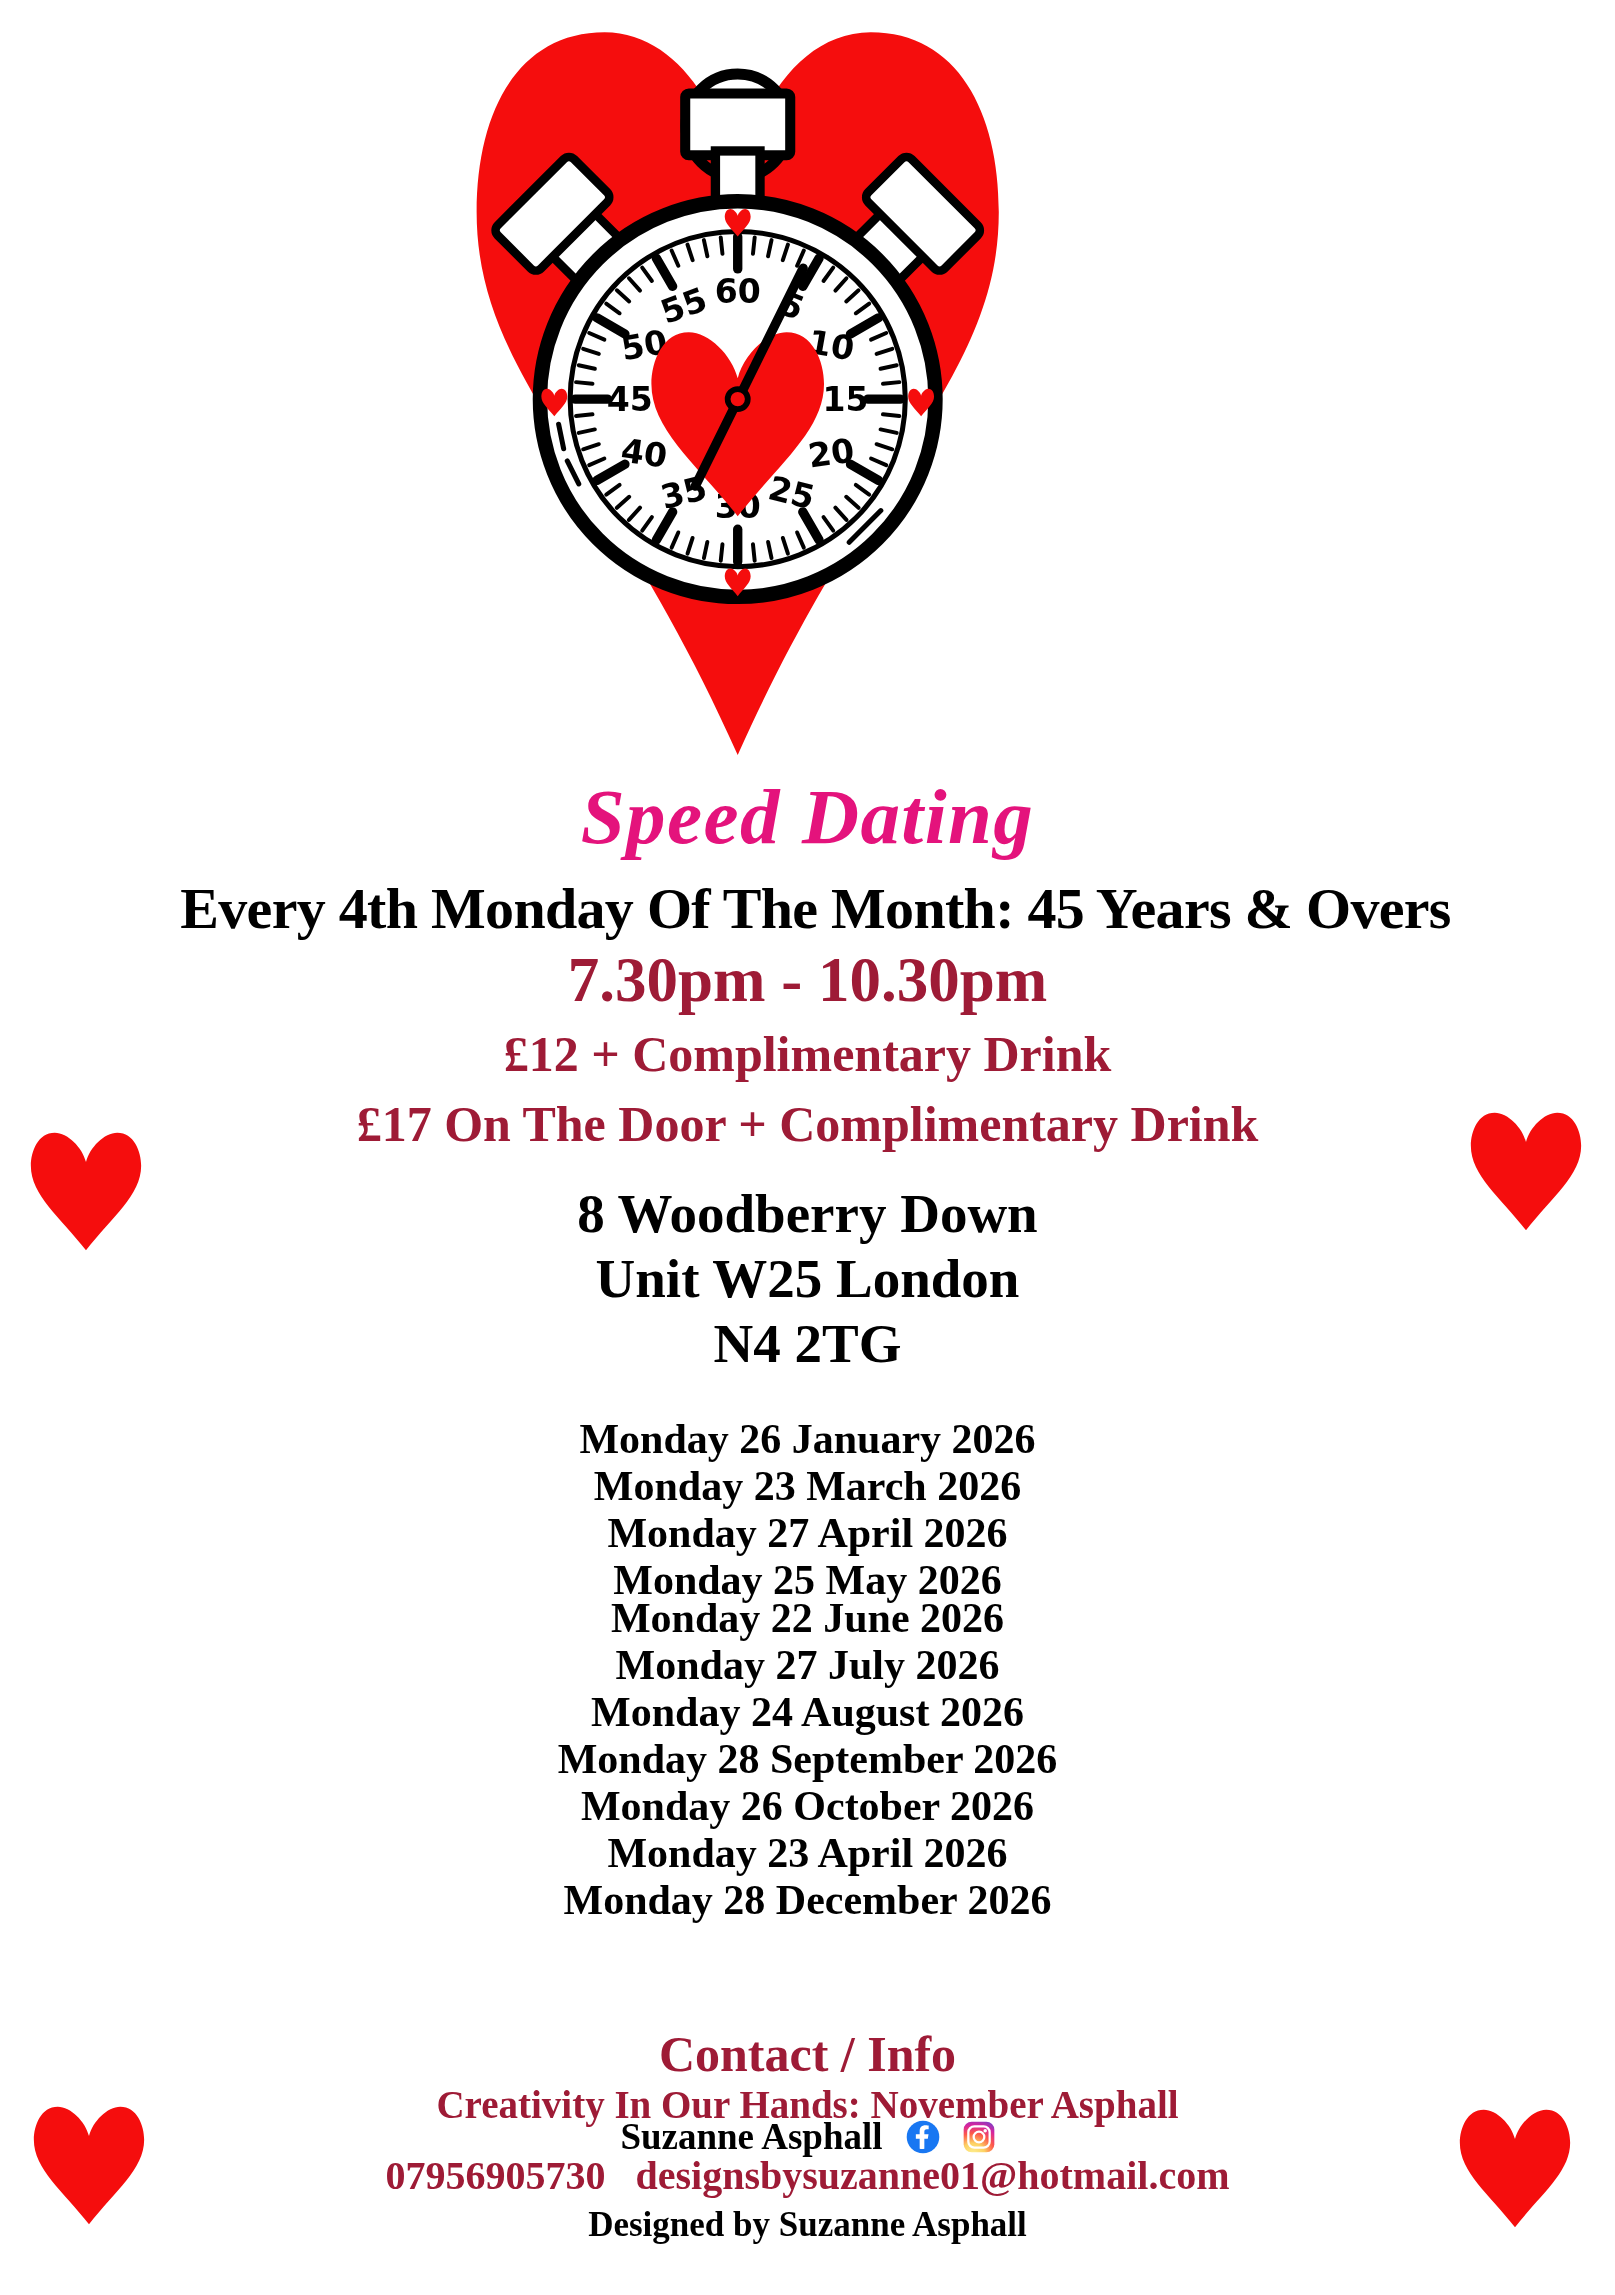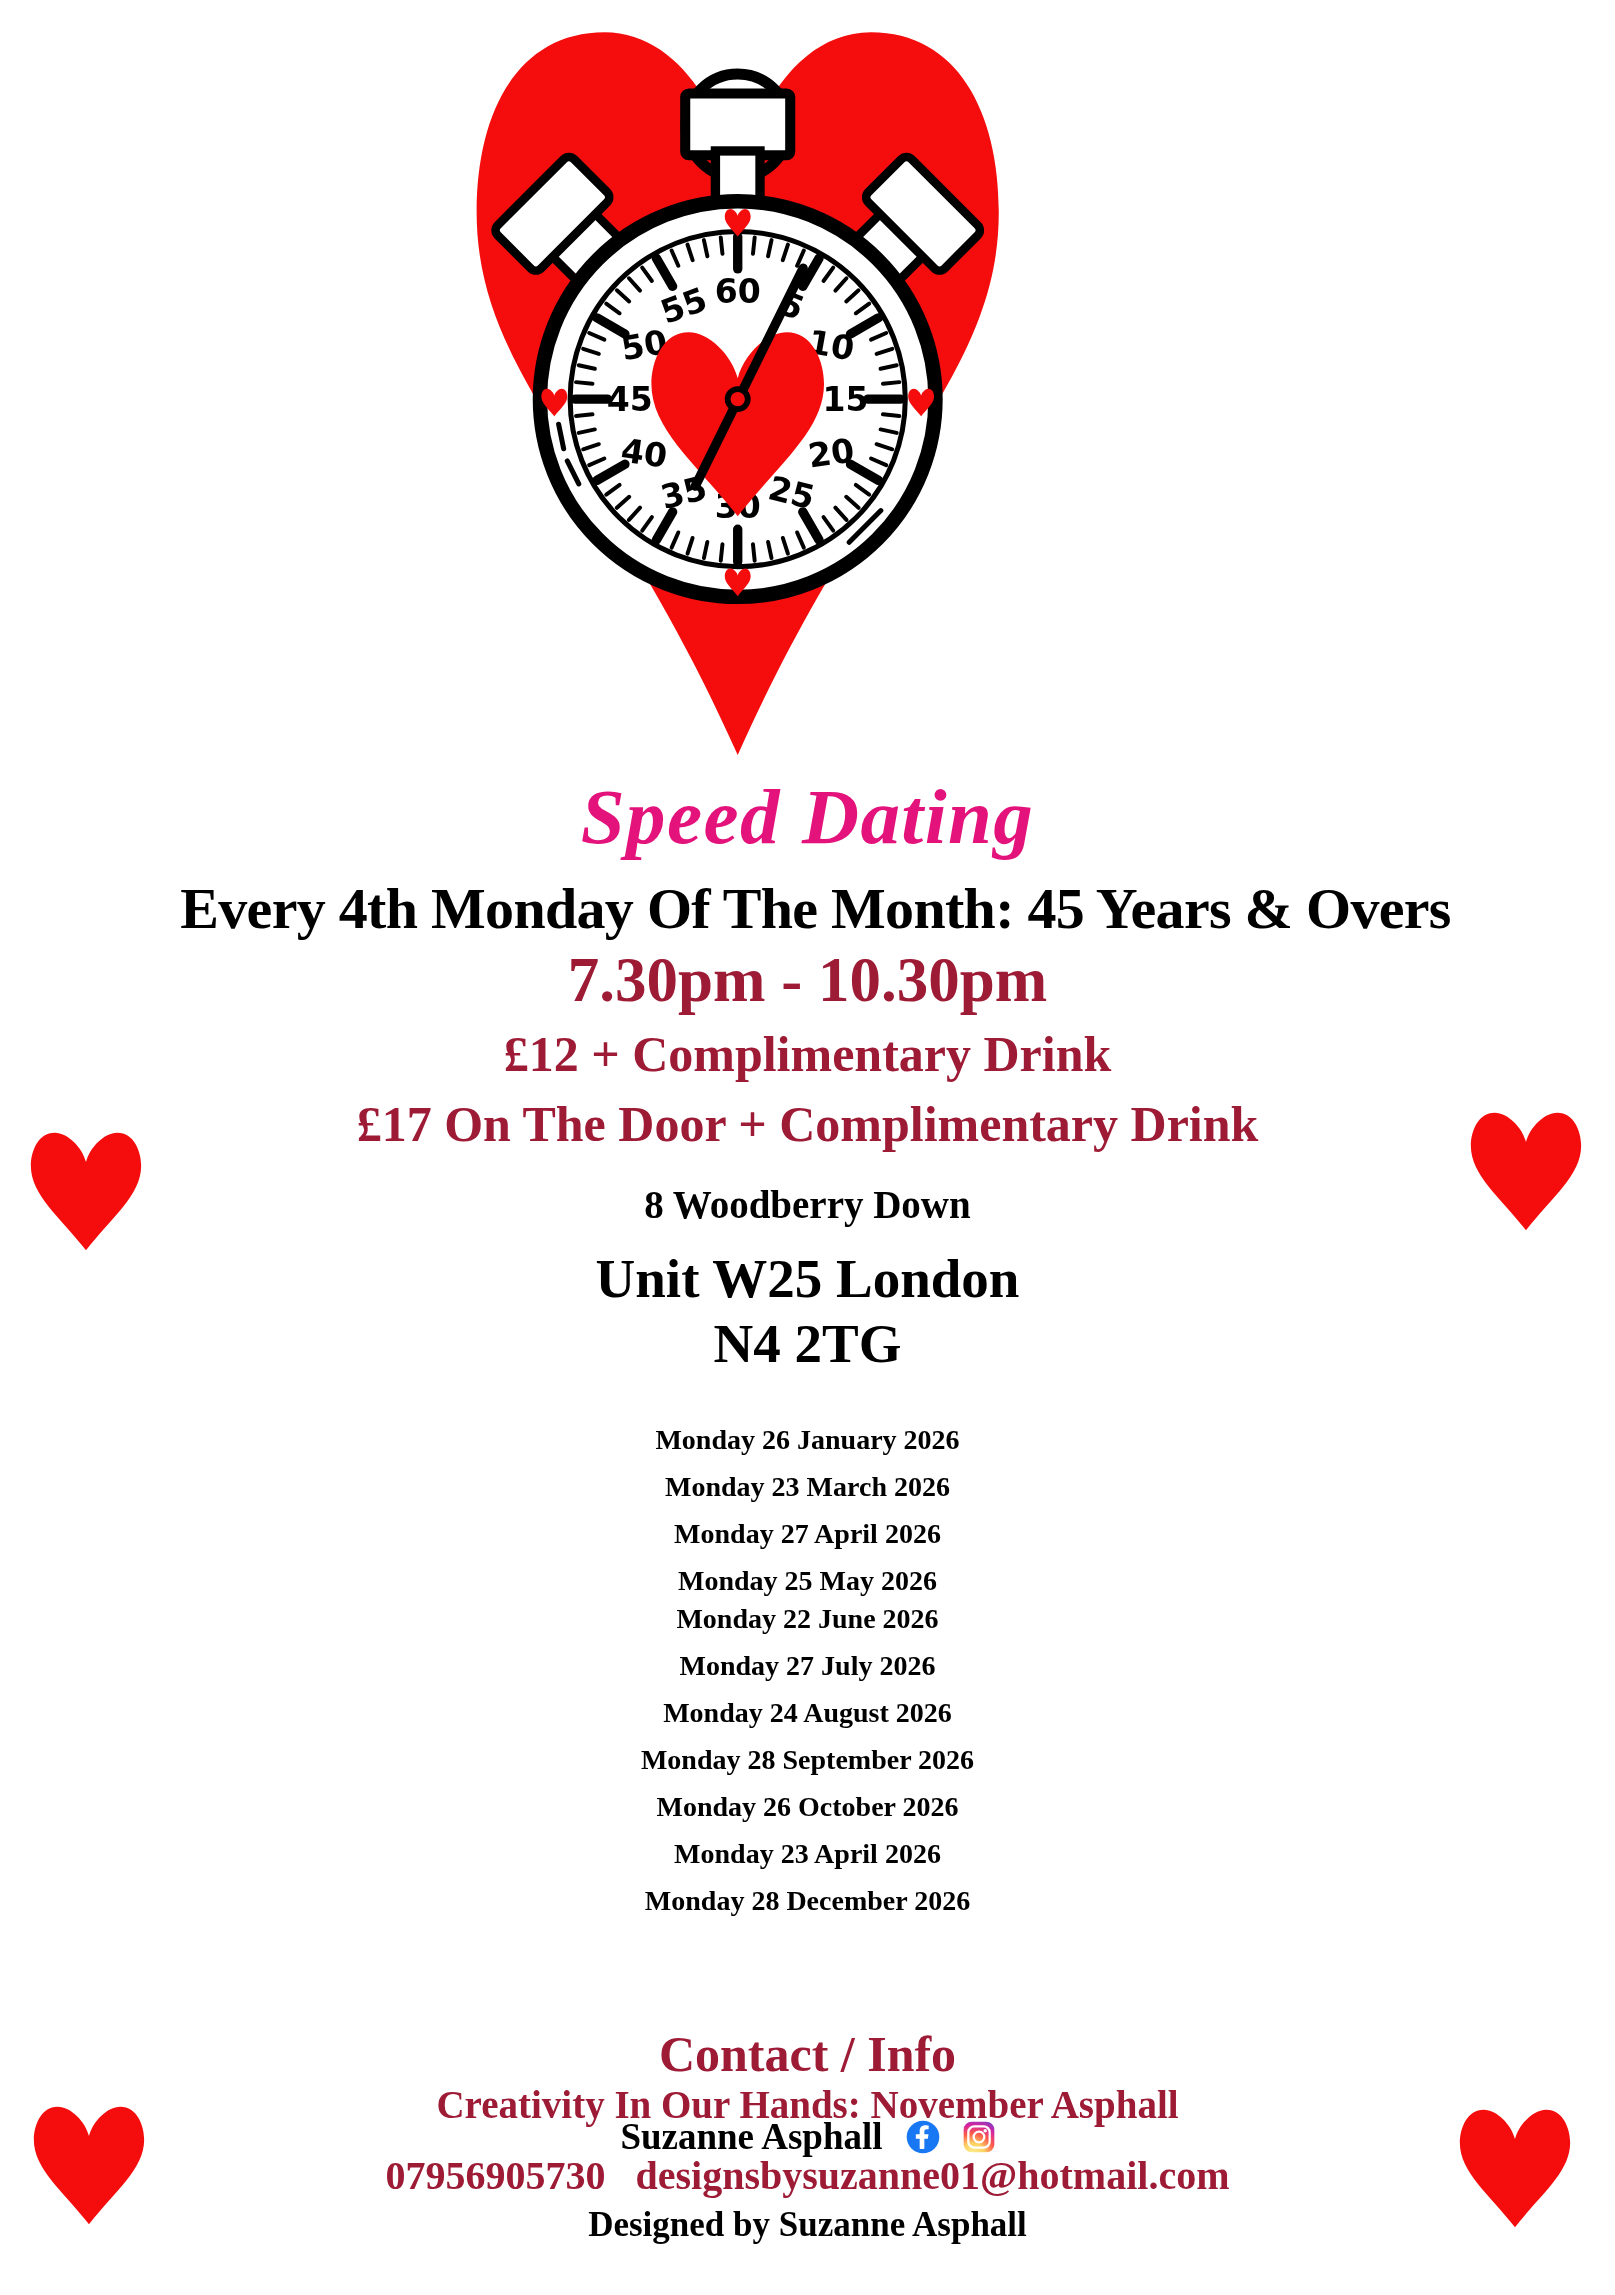--- a/index.html
+++ b/index.html
@@ -9,25 +9,25 @@
   }
   .line{position:absolute; left:0; right:0; text-align:center; font-weight:bold; white-space:nowrap;}
   .pink{color:#e4137c;}
   .maroon{color:#9e1b36;}
   .blacktxt{color:#000000;}
   .title{top:772px; font-size:79px; font-style:italic; letter-spacing:1.4px;}
   .schedule{top:875px; font-size:58px; letter-spacing:-0.7px;padding-left:16px;}
   .timeline{top:944px; font-size:63px;}
   .price1{top:1025px; font-size:50px;}
   .price2{top:1095px; font-size:50px;}
-  .addr1{top:1182px; font-size:39px;text-align:center;}
+  .addr1{top:1182px; font-size:55px;text-align:center;}
   .addr2{top:1247px; font-size:55px;}
   .addr3{top:1312px; font-size:55px;}
   .dates{position:absolute; top:1416px; left:0; right:0; text-align:center;}
-  .date-item{font-weight:bold; font-size:28px; line-height:47px; color:#000; white-space:nowrap;}
+  .date-item{font-weight:bold; font-size:42px; line-height:47px; color:#000; white-space:nowrap;}
   .date-item.tight{margin-top:-9.4px;}
   .contact-heading{top:2025px; font-size:50px;}
   .brand-line{top:2082px; font-size:39px;}
   .owner-row{position:absolute; top:2115px; left:0; right:0; display:flex; justify-content:center; align-items:center; gap:23px;}
   .owner-name{font-weight:bold; font-size:37px; color:#000; white-space:nowrap;}
   .phone-row{position:absolute; top:2152px; left:0; right:0; display:flex; justify-content:center; align-items:baseline; gap:30px;}
   .phone-row span{font-weight:bold; font-size:40px; color:#9e1b36; white-space:nowrap;}
   .designed{top:2205px; font-size:35px;}
   .hero{position:absolute; left:468px; top:7.2px; width:561px; height:759px;}
   .corner-heart{position:absolute;}

